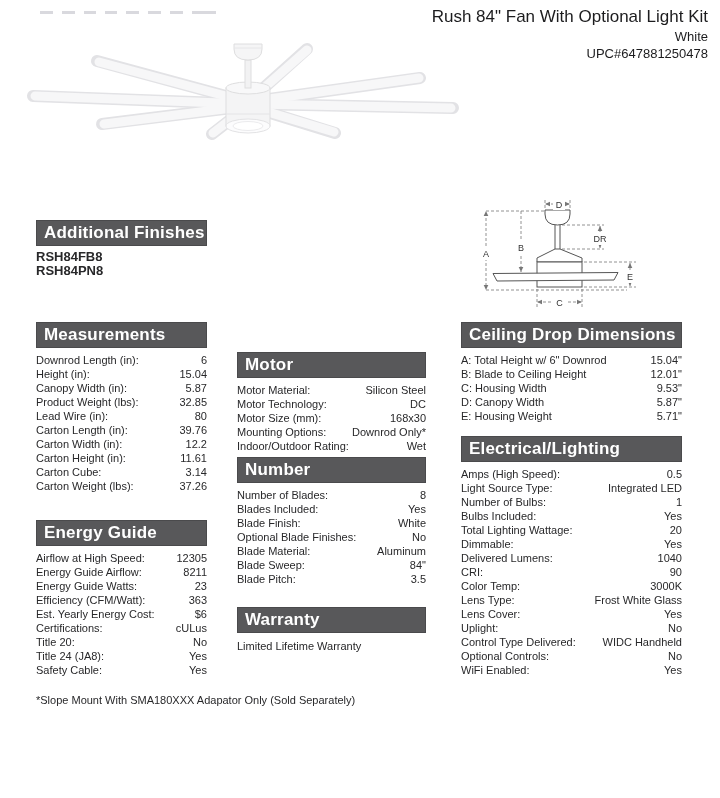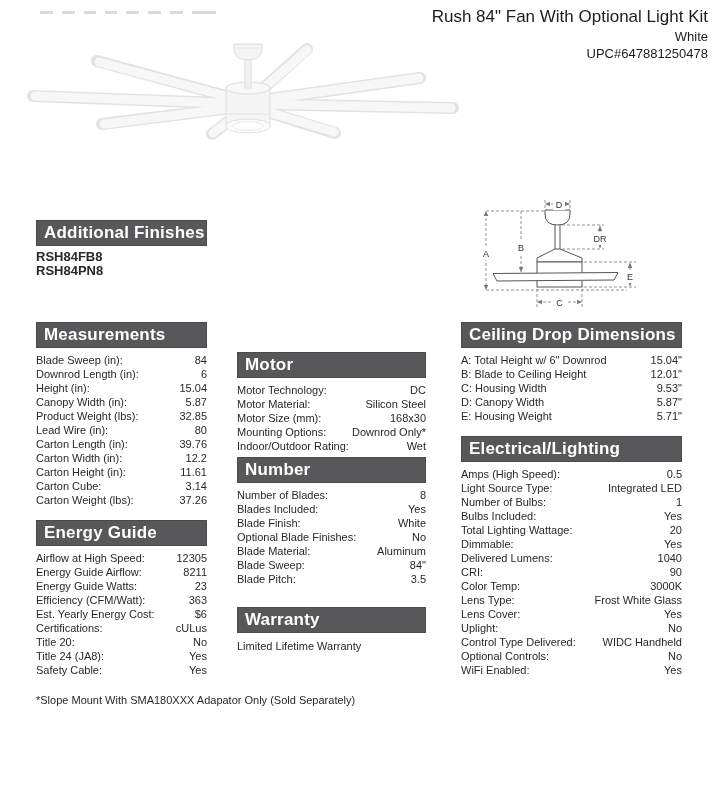--- a/index.html
+++ b/index.html
@@ -155,24 +155,20 @@
     <div class="finish-list">
         <div class="finish-item">RSH84FB8</div>
         <div class="finish-item">RSH84PN8</div>
       </div>
   </section>
 
   <section class="spec" style="left:36px; top:322px; width:171px;">
     <div class="spec-header">Measurements</div>
     <div class="spec-rows">
         <div class="spec-row">
-          <span class="lbl">Blade Sweep (in):</span>
-          <span class="val">84</span>
-        </div>
-        <div class="spec-row">
           <span class="lbl">Downrod Length (in):</span>
           <span class="val">6</span>
         </div>
         <div class="spec-row">
           <span class="lbl">Height (in):</span>
           <span class="val">15.04</span>
         </div>
         <div class="spec-row">
           <span class="lbl">Canopy Width (in):</span>
           <span class="val">5.87</span>
@@ -247,26 +243,26 @@
           <span class="lbl">Safety Cable:</span>
           <span class="val">Yes</span>
         </div>
       </div>
   </section>
 
   <section class="spec" style="left:237px; top:322px; width:189px;margin-top:30px;">
     <div class="spec-header">Motor</div>
     <div class="spec-rows">
         <div class="spec-row">
+          <span class="lbl">Motor Material:</span>
+          <span class="val">Silicon Steel</span>
+        </div>
+        <div class="spec-row">
           <span class="lbl">Motor Technology:</span>
           <span class="val">DC</span>
-        </div>
-        <div class="spec-row">
-          <span class="lbl">Motor Material:</span>
-          <span class="val">Silicon Steel</span>
         </div>
         <div class="spec-row">
           <span class="lbl">Motor Size (mm):</span>
           <span class="val">168x30</span>
         </div>
         <div class="spec-row">
           <span class="lbl">Mounting Options:</span>
           <span class="val">Downrod Only*</span>
         </div>
         <div class="spec-row">

